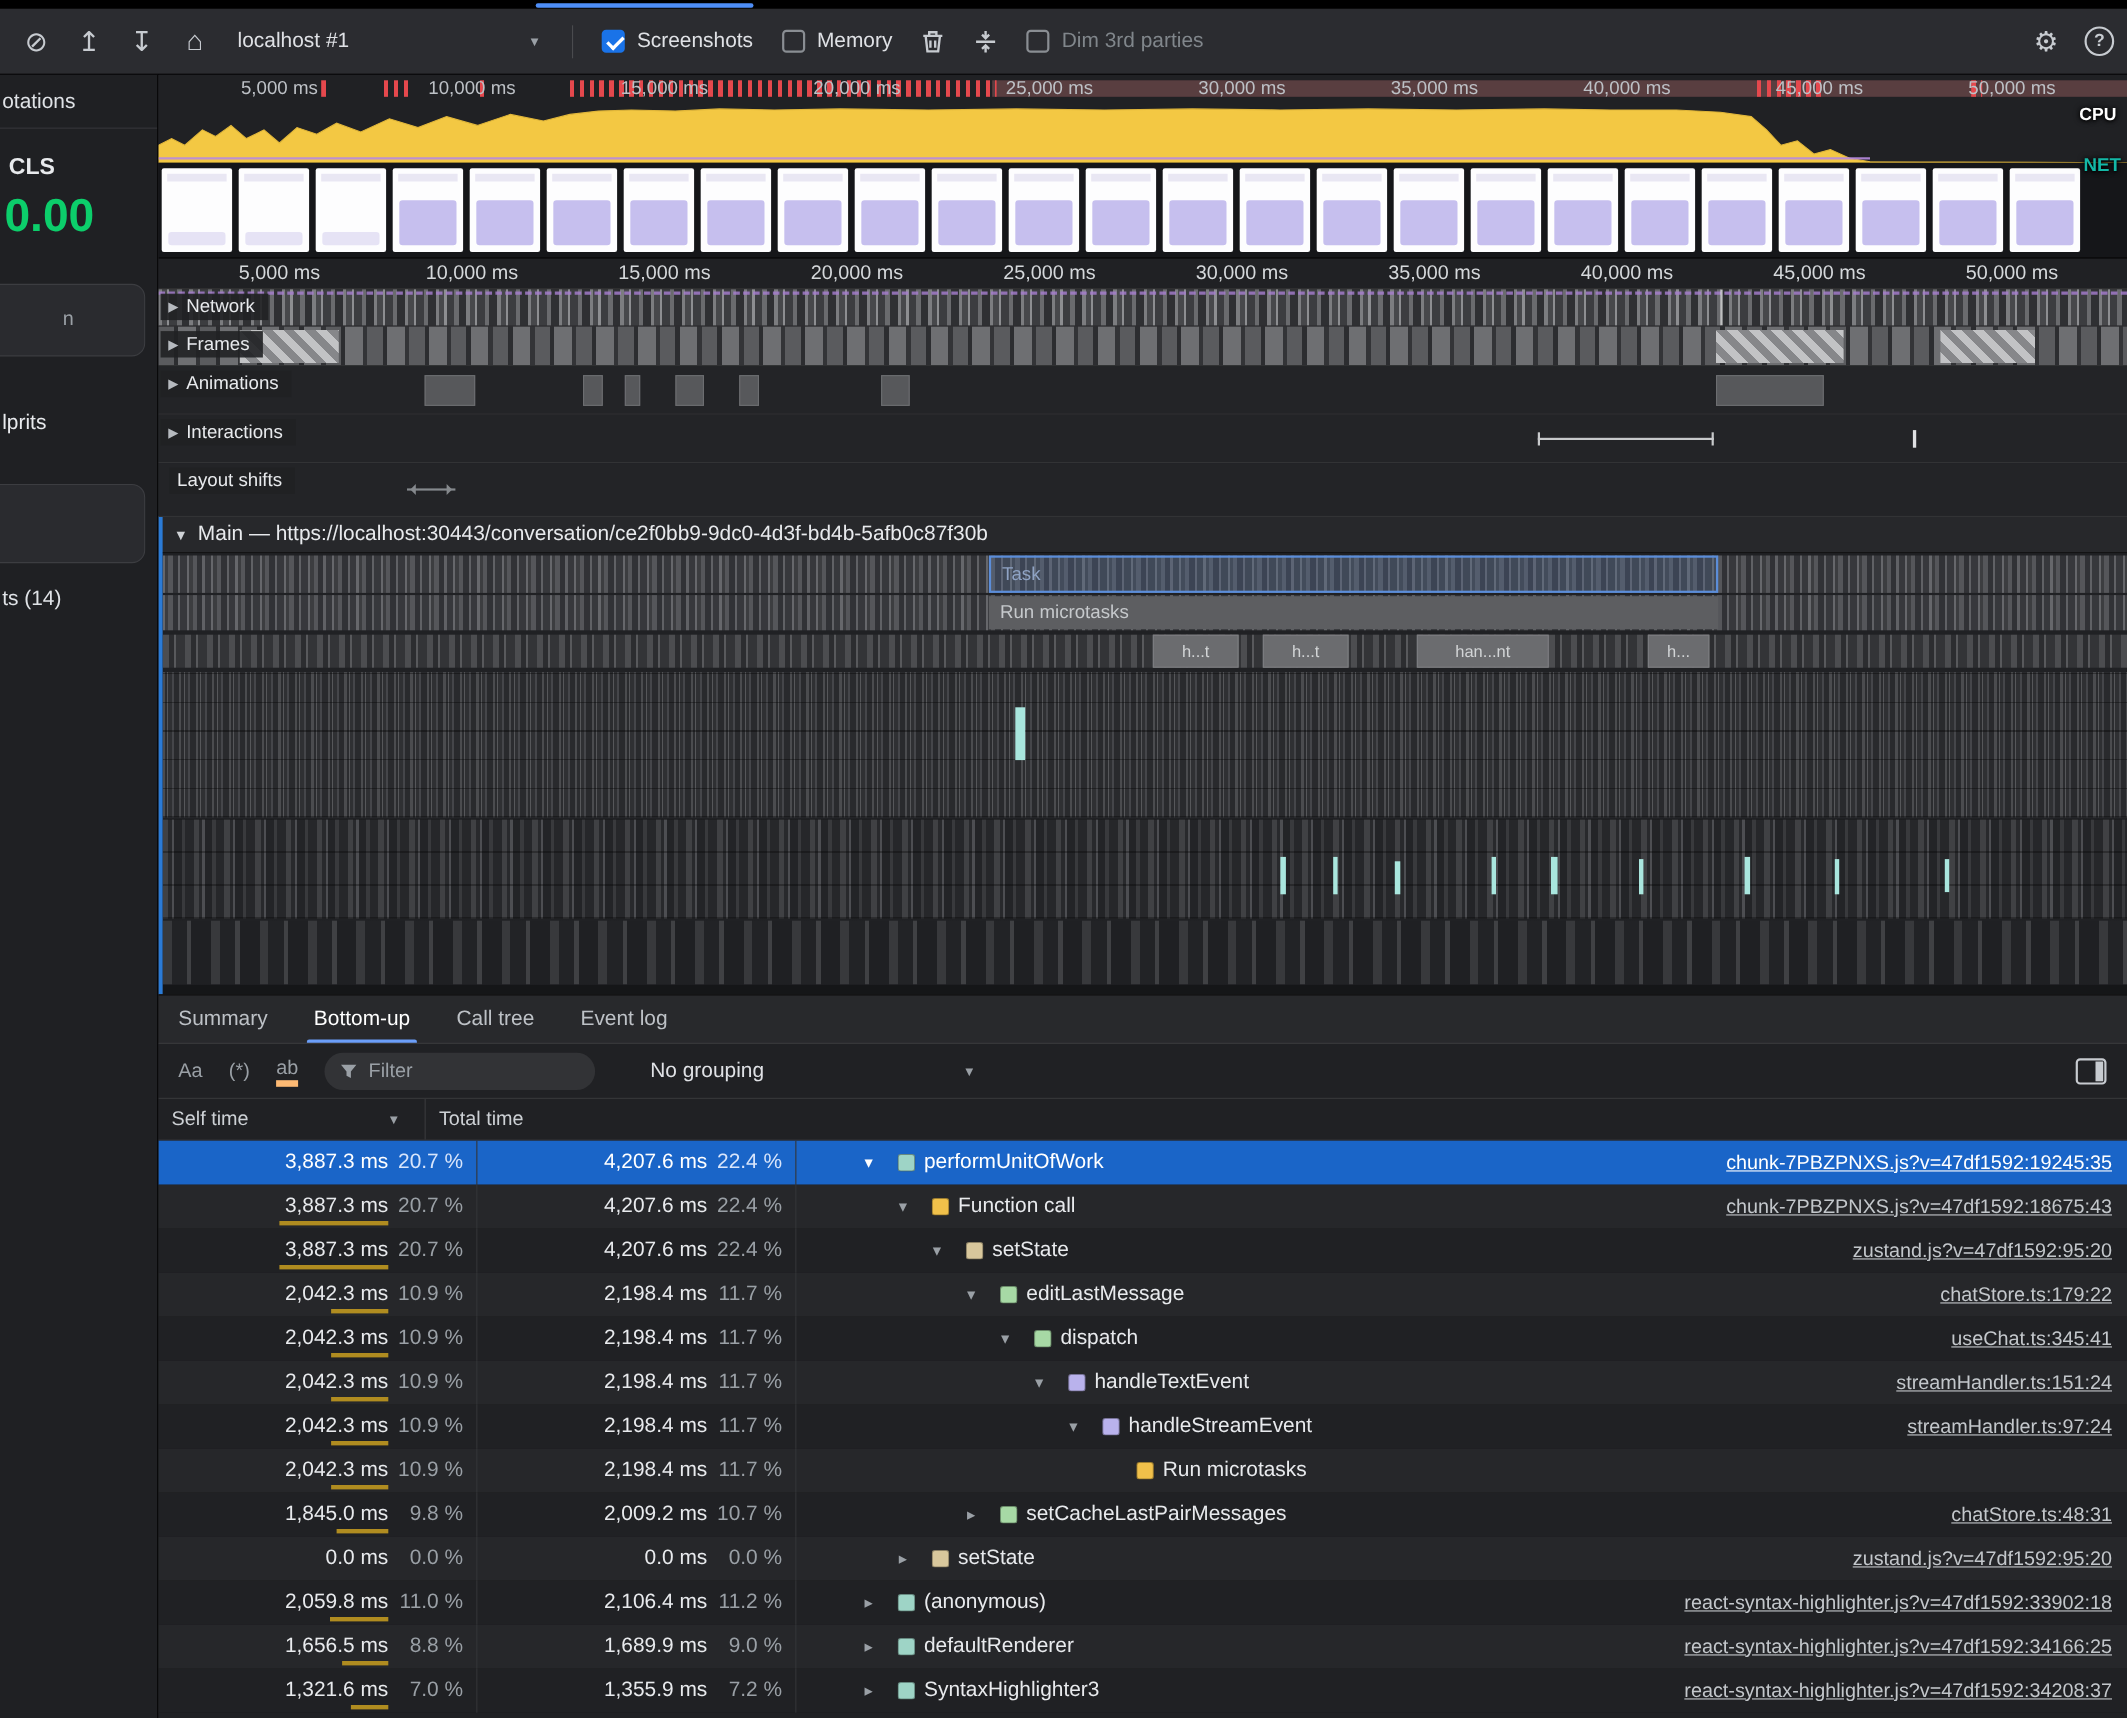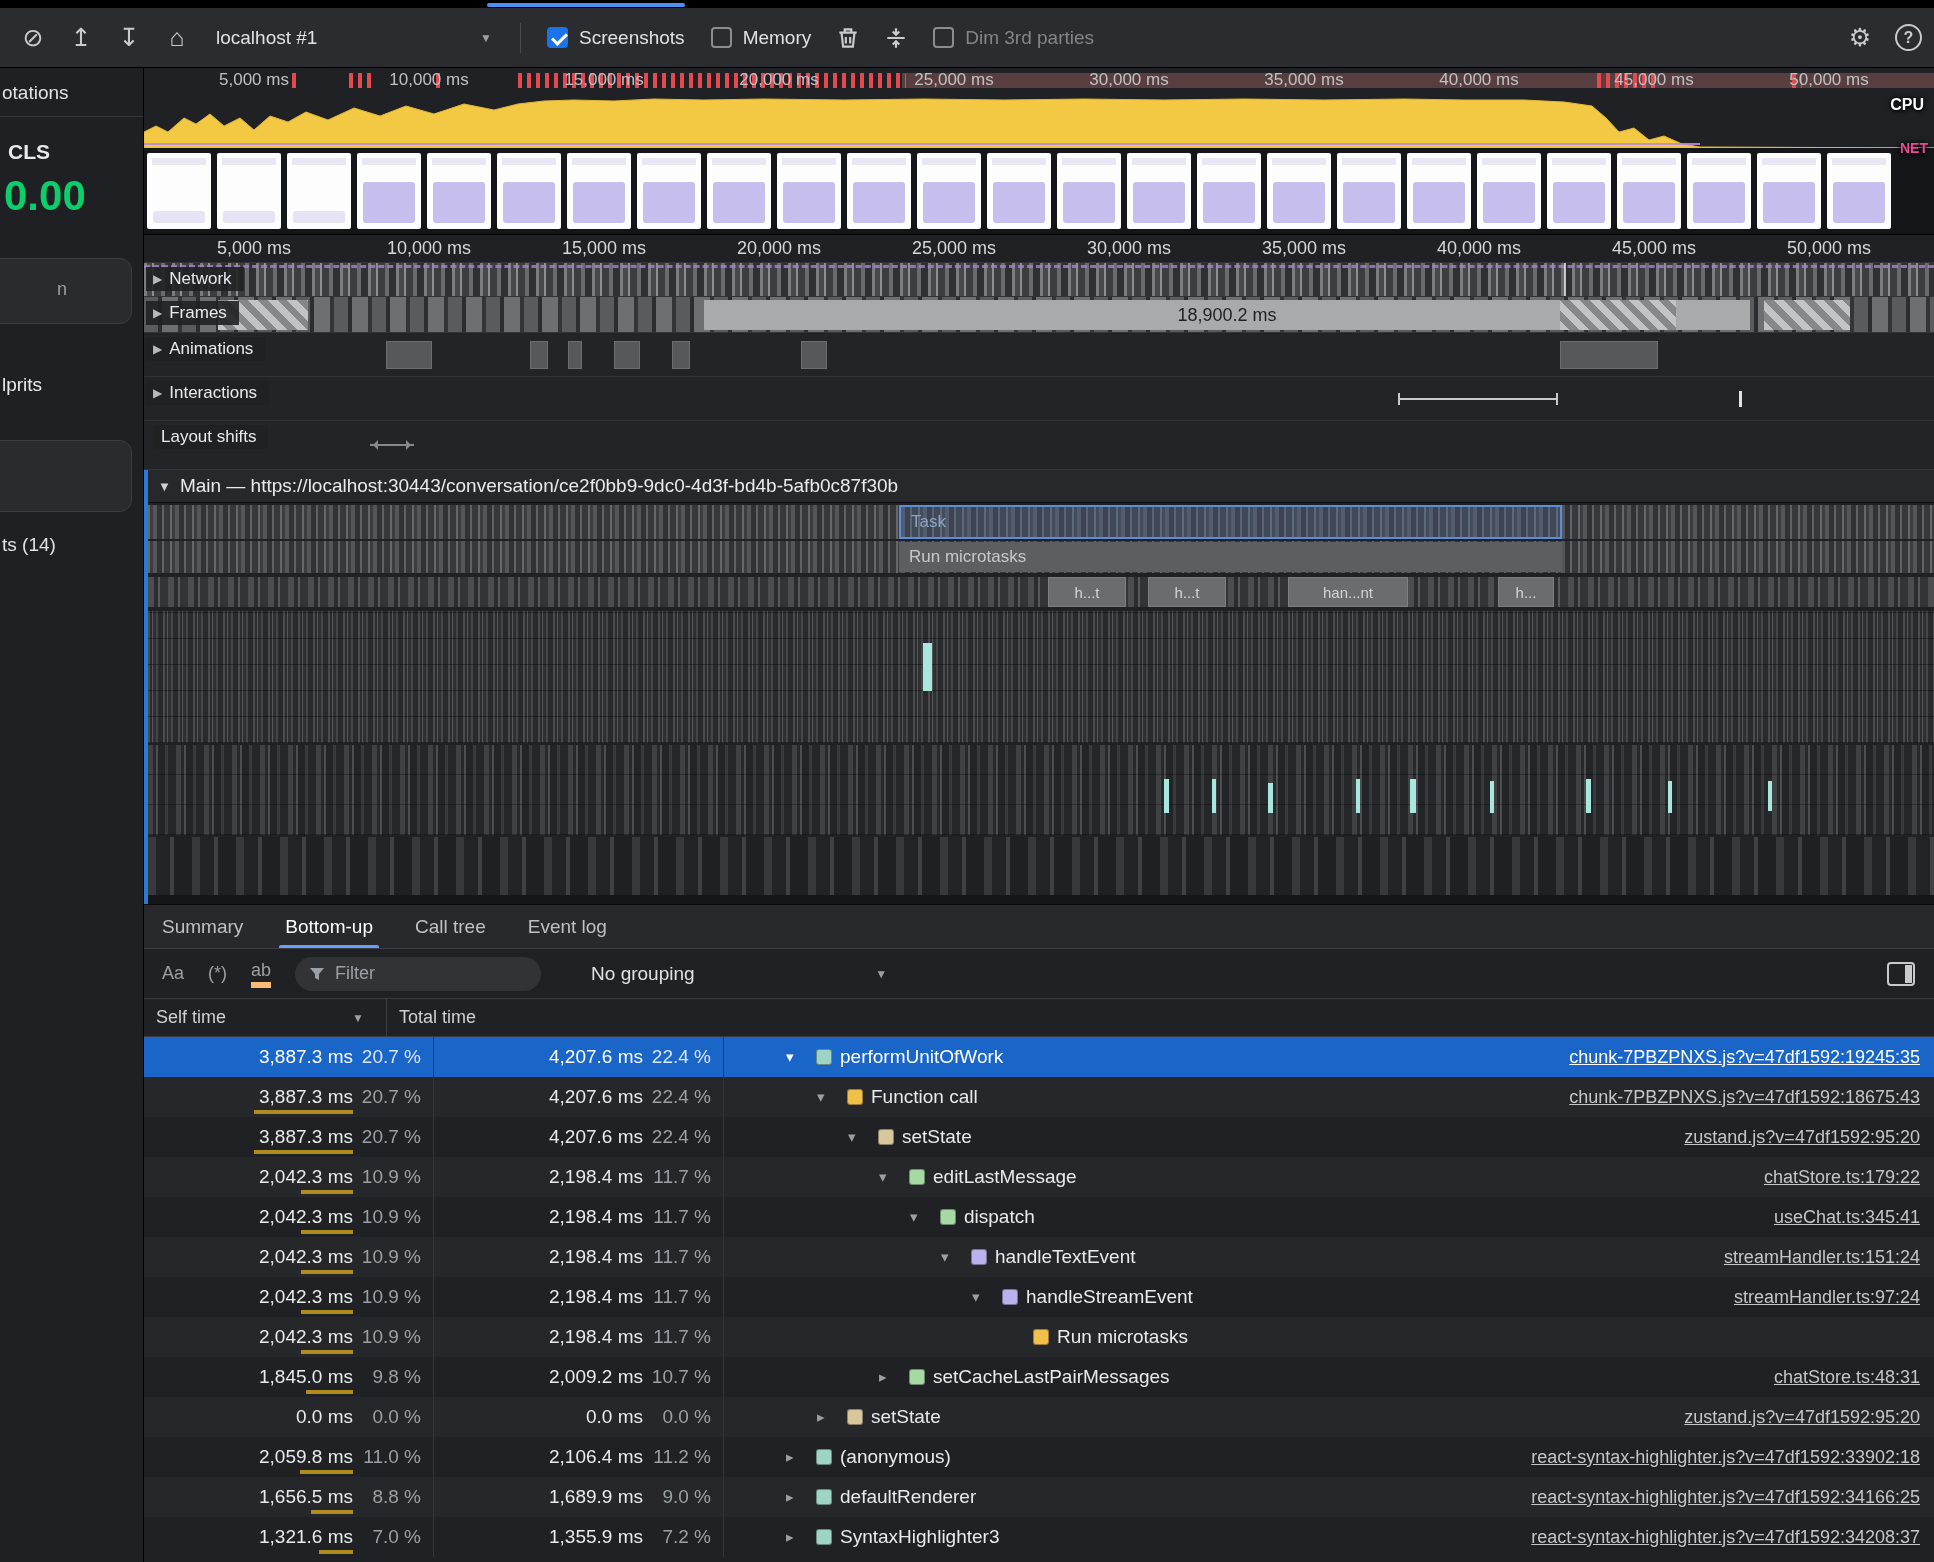--- a/index.html
+++ b/index.html
@@ -52,21 +52,21 @@
   .ruler { position:absolute; top:0; left:0; right:0; height:80px; background:#202124; }
   #longtask-strip { position:absolute; top:0; left:0; right:0; height:24px; }
   .flag-band { position:absolute; top:5px; height:15px; background:rgba(244,140,140,.27); }
   .lt-cluster { position:absolute; top:5px; height:15px;
     background:repeating-linear-gradient(90deg,#e5484d 0 4px,transparent 4px 9px); }
   #ruler-ticks { position:absolute; top:0; left:0; right:0; height:24px; }
   .ruler-tick { position:absolute; top:2px; transform:translateX(-50%); color:#bdc1c6; font-size:17px; white-space:nowrap; }
   .cpu-svg { position:absolute; left:0; top:24px; width:1790px; height:56px; }
   .cpu-label { position:absolute; right:10px; top:28px; color:#fff; font-weight:bold; font-size:16px;
     text-shadow:0 1px 3px #000, 0 0 6px #000; }
-  .net-label { position:absolute; right:6px; top:72px; color:#ec4899; font-weight:bold; font-size:14px;
+  .net-label { position:absolute; right:6px; top:72px; color:#14b8a6; font-weight:bold; font-size:17px;
     text-shadow:0 1px 3px #000, 0 0 6px #000; z-index:6; }
   .filmstrip { position:absolute; top:80px; left:0; right:0; height:86px; background:#151619;
     display:flex; gap:6px; padding:5px 3px; overflow:hidden; }
   .thumb { width:64px; height:76px; background:#fdfdfe; border-radius:2px; position:relative; overflow:hidden; flex:none; }
   .thumb::before { content:''; position:absolute; left:8%; right:8%; top:7%; height:9%; background:#e9e7f3; }
   .thumb::after { content:''; position:absolute; left:10%; right:10%; bottom:8%; height:54%; background:#c6bfee; border-radius:3px; }
   .thumb.early::after { height:16%; background:#e6e3f5; }
   .film-ticks { position:absolute; top:166px; left:0; right:0; height:28px; background:#202124; border-top:1px solid #000; }
   .film-tick { position:absolute; top:3px; transform:translateX(-50%); color:#d5d8db; font-size:18px; white-space:nowrap; }
 
@@ -313,23 +313,20 @@
 
     <div class="tracks">
       <div class="track track-network">
         <div class="track-label">
           <span class="tri-small">▶</span>
           <span>Network</span>
         </div>
         <div class="net-divider"></div>
       </div>
       <div class="track track-frames">
-        <div class="frames-main">
-          <span>18,900.2 ms</span>
-        </div>
         <div id="frames-hatches">
             <div class="hatch" style="left: 74px; width: 90px;"></div>
             <div class="hatch" style="left: 1416px; width: 116px;"></div>
             <div class="hatch" style="left: 1620px; width: 86px;"></div>
           </div>
         <div class="track-label">
           <span class="tri-small">▶</span>
           <span>Frames</span>
         </div>
       </div>

